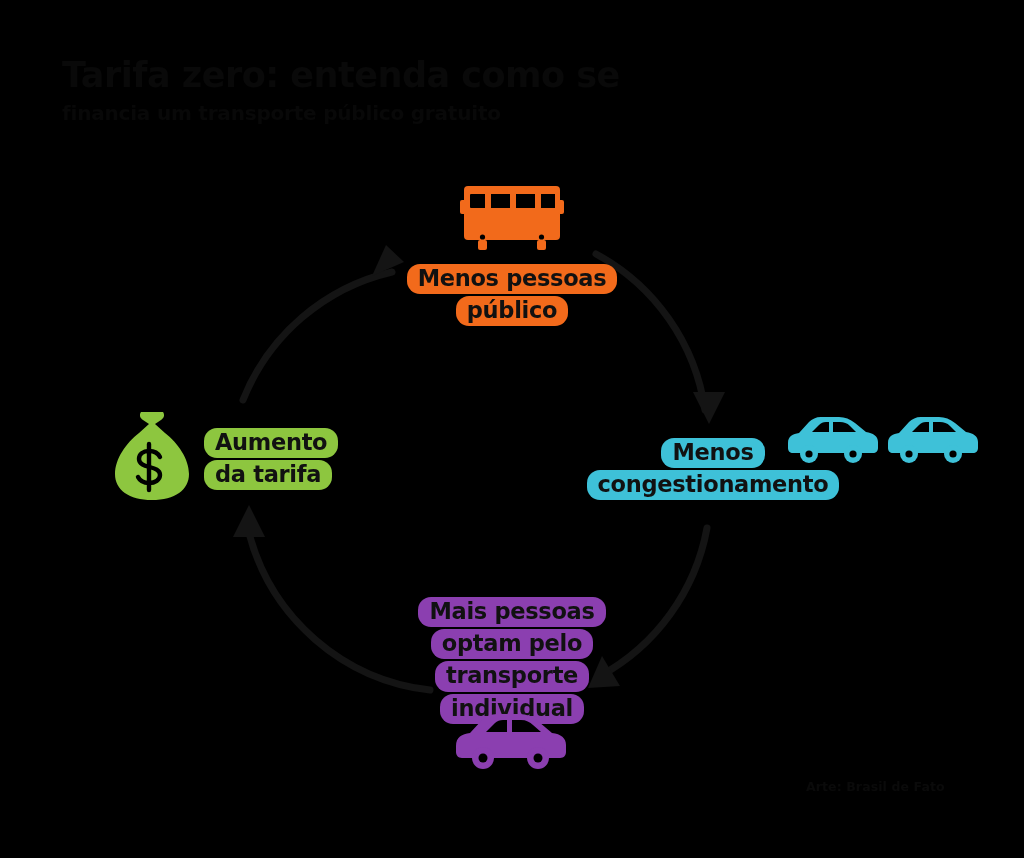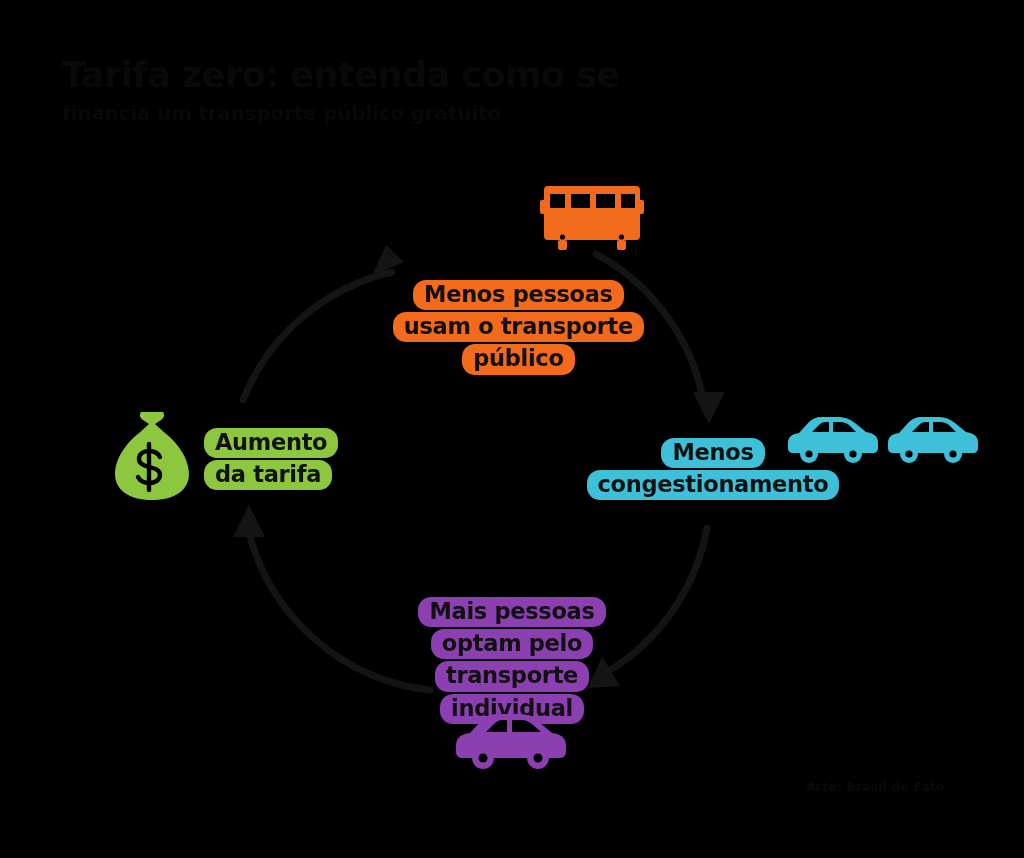--- a/index.html
+++ b/index.html
@@ -81,22 +81,21 @@
   .hl-purple { background: #8B3FB0; }
   .hl-green  { background: #8DC63F; }
 
   
   #node-bus {
     left: 380px;
     top: 178px;
     width: 264px;
     display: flex;
     flex-direction: column;
-    align-items: flex-end;
-    gap: 16px;
+    align-items: center;
   }
   #node-bus .node-label { margin-top: 4px; }
 
   #node-congestion {
     left: 568px;
     top: 438px;
     width: 290px;
   }
   #node-congestion .node-label { align-items: center; }
 
@@ -198,21 +197,20 @@
         <rect x="77" y="62" width="9" height="10" rx="2"></rect>
       </g>
       <g fill="#000000">
         <circle cx="22.5" cy="59" r="2.6"></circle>
         <circle cx="81.5" cy="59" r="2.6"></circle>
       </g>
     </svg>
   </span>
   <div class="node-label">
     <span class="label-line hl-orange">Menos pessoas</span>
-    <span class="label-line hl-orange">usam o transporte</span>
     <span class="label-line hl-orange">público</span>
   </div>
 </div>
 
 <div class="node" id="node-congestion">
   <div class="node-label">
     <span class="label-line hl-teal">Menos</span>
     <span class="label-line hl-teal">congestionamento</span>
   </div>
 </div>

